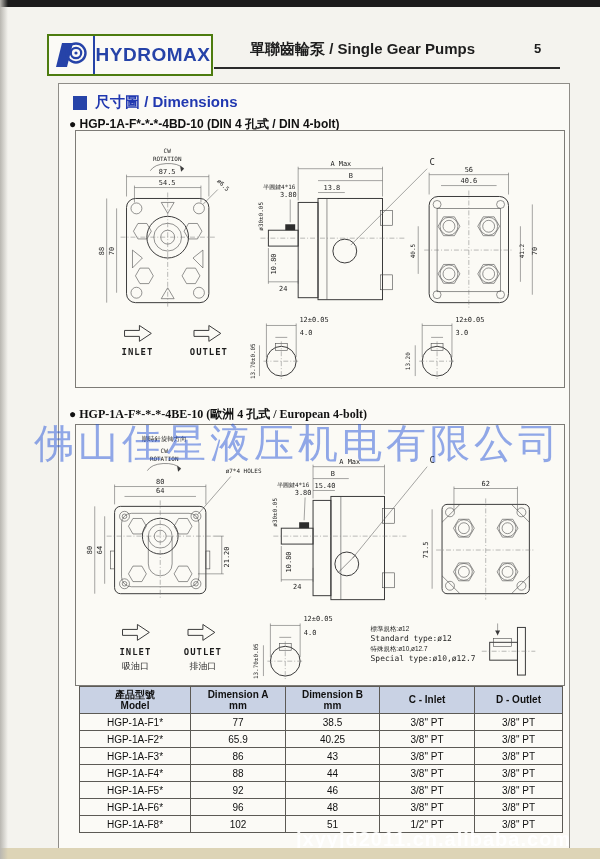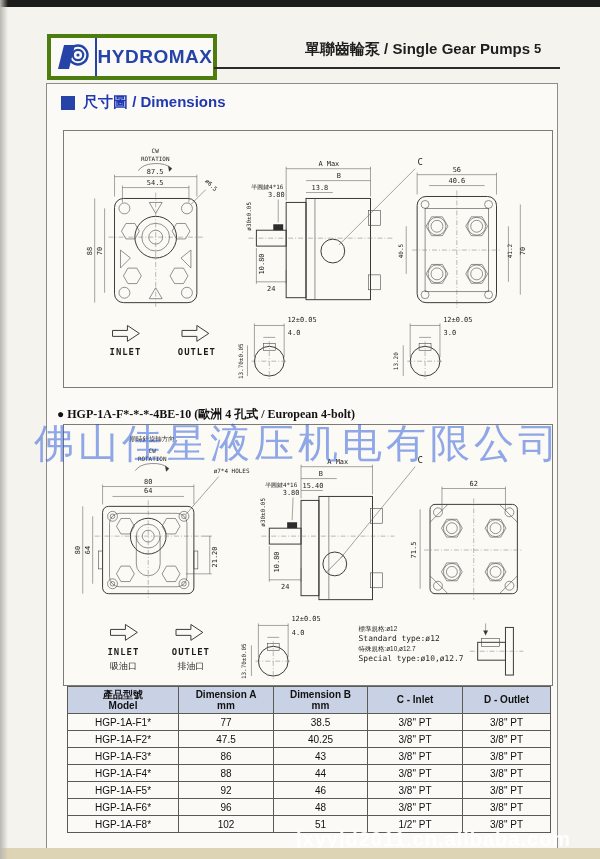--- a/index.html
+++ b/index.html
@@ -6,31 +6,31 @@
   body{width:600px;height:859px;position:relative;background:#efede7;
        font-family:"Liberation Sans",sans-serif;overflow:hidden;}
   .topbar{position:absolute;left:0;top:0;width:600px;height:7px;background:#1c1c1c;}
   .page{position:absolute;left:0;top:7px;width:600px;height:841px;background:#f4f3ee;}
   .bottomstrip{position:absolute;left:0;top:848px;width:600px;height:11px;background:#ddd4b6;}
   .leftshade{position:absolute;left:0;top:0;width:8px;height:859px;
              background:linear-gradient(to right,#b9b7b1,rgba(185,183,177,0));}
 
   
   .logo-box{position:absolute;left:47px;top:27px;width:162px;height:38px;
-            border:4px solid #4d7c0f;background:#fbfaf6;display:flex;align-items:stretch;}
+            border:2px solid #4d7c0f;background:#fbfaf6;display:flex;align-items:stretch;}
   .logo-glyph{width:44px;border-right:2px solid #2643a8;display:flex;align-items:center;justify-content:center;}
   .brand{flex:1;display:flex;align-items:center;justify-content:center;
          color:#2643a8;font-weight:bold;font-size:19px;letter-spacing:.5px;}
-  .page-title{position:absolute;left:250px;top:33px;width:280px;text-align:right;
+  .page-title{position:absolute;left:250px;top:33px;width:280px;
               font-size:15px;font-weight:bold;color:#1e1e1e;}
   .page-num{position:absolute;left:534px;top:34px;font-size:13px;font-weight:bold;color:#1e1e1e;}
   .title-underline{position:absolute;left:214px;top:60px;width:346px;height:2px;background:#2a2a2a;}
 
   
-  .outer-box{position:absolute;left:46px;top:76px;width:510px;height:769px;
+  .outer-box{position:absolute;left:58px;top:76px;width:510px;height:769px;
              border:1.5px solid #8f8d88;background:#fbfaf6;}
   .sec-title{position:absolute;left:14px;top:9px;display:flex;align-items:center;gap:8px;
              color:#2138b0;font-weight:bold;font-size:15px;}
   .sec-sq{width:14px;height:14px;background:#2643a8;display:inline-block;}
   .sub-title{position:absolute;left:10px;font-size:12px;font-weight:bold;color:#111;}
   .draw-box{position:absolute;left:16px;width:488px;border:1px solid #7d7b76;background:#fbfaf5;}
 
   
   .ln{fill:none;stroke:#3a3a3a;stroke-width:1;}
   .tn{fill:none;stroke:#4a4a4a;stroke-width:.6;}
@@ -78,20 +78,21 @@
   <div class="page-title">單聯齒輪泵 / Single Gear Pumps</div>
   <div class="page-num">5</div>
   <div class="title-underline"></div>
 
   <div class="outer-box">
     <div class="sec-title">
       <span class="sec-sq"></span>
       <span>尺寸圖 / Dimensions</span>
     </div>
 
+    <div class="sub-title" style="top:32px;">● HGP-1A-F*-*-*-4BD-10 (DIN 4 孔式 / DIN 4-bolt)</div>
 
     <div class="draw-box" style="top:46px;height:256px;">
       <svg width="486" height="254" viewBox="0 0 488 256">
 
         <g>
           <text class="dims" x="91" y="22">CW</text>
           <text class="dims" x="91" y="30">ROTATION</text>
           <path class="tn" d="M74,40 A19 11 0 0 1 108,38"></path>
           <path d="M108,38 l-4,-3 l1,6 z" fill="#3a3a3a"></path>
 
@@ -430,21 +431,21 @@
       <tbody>
         <tr>
             <td>HGP-1A-F1*</td>
             <td>77</td>
             <td>38.5</td>
             <td>3/8" PT</td>
             <td>3/8" PT</td>
           </tr>
         <tr>
             <td>HGP-1A-F2*</td>
-            <td>47.5</td>
+            <td>65.9</td>
             <td>40.25</td>
             <td>3/8" PT</td>
             <td>3/8" PT</td>
           </tr>
         <tr>
             <td>HGP-1A-F3*</td>
             <td>86</td>
             <td>43</td>
             <td>3/8" PT</td>
             <td>3/8" PT</td>

